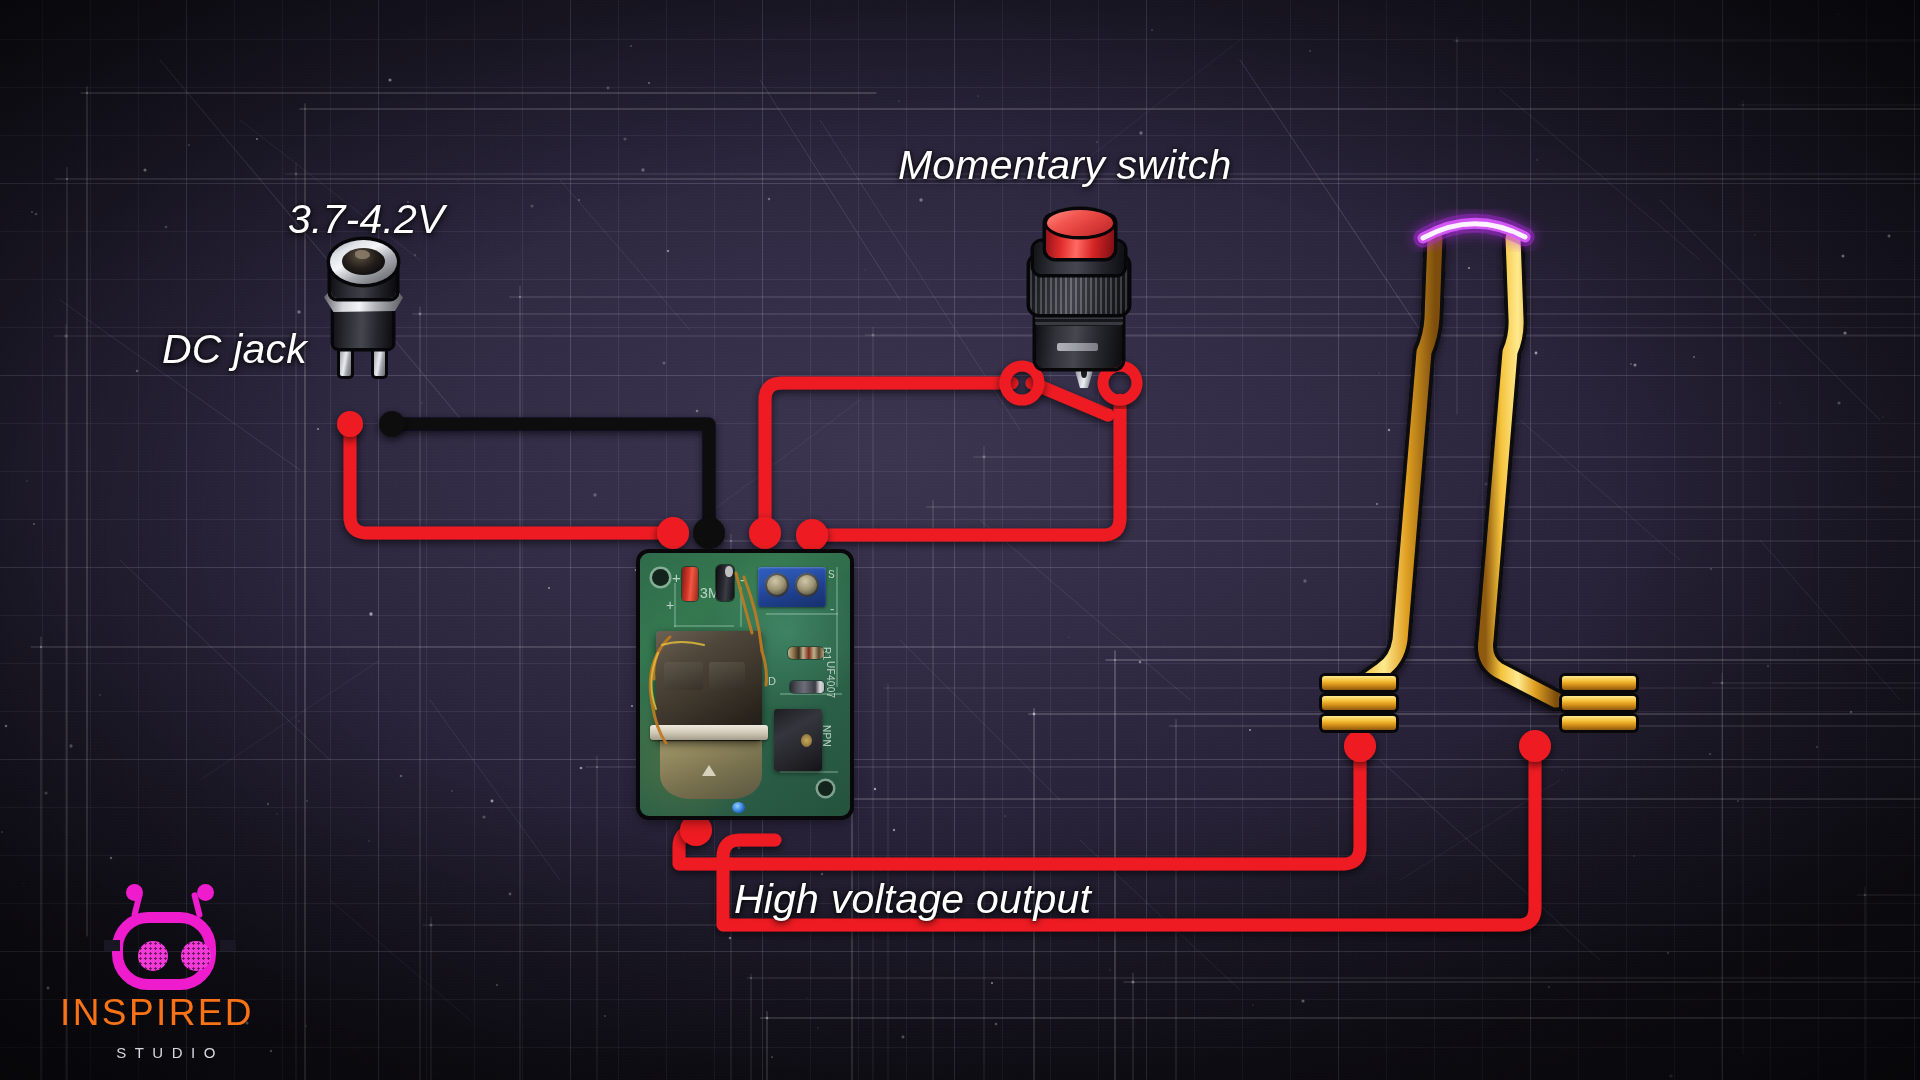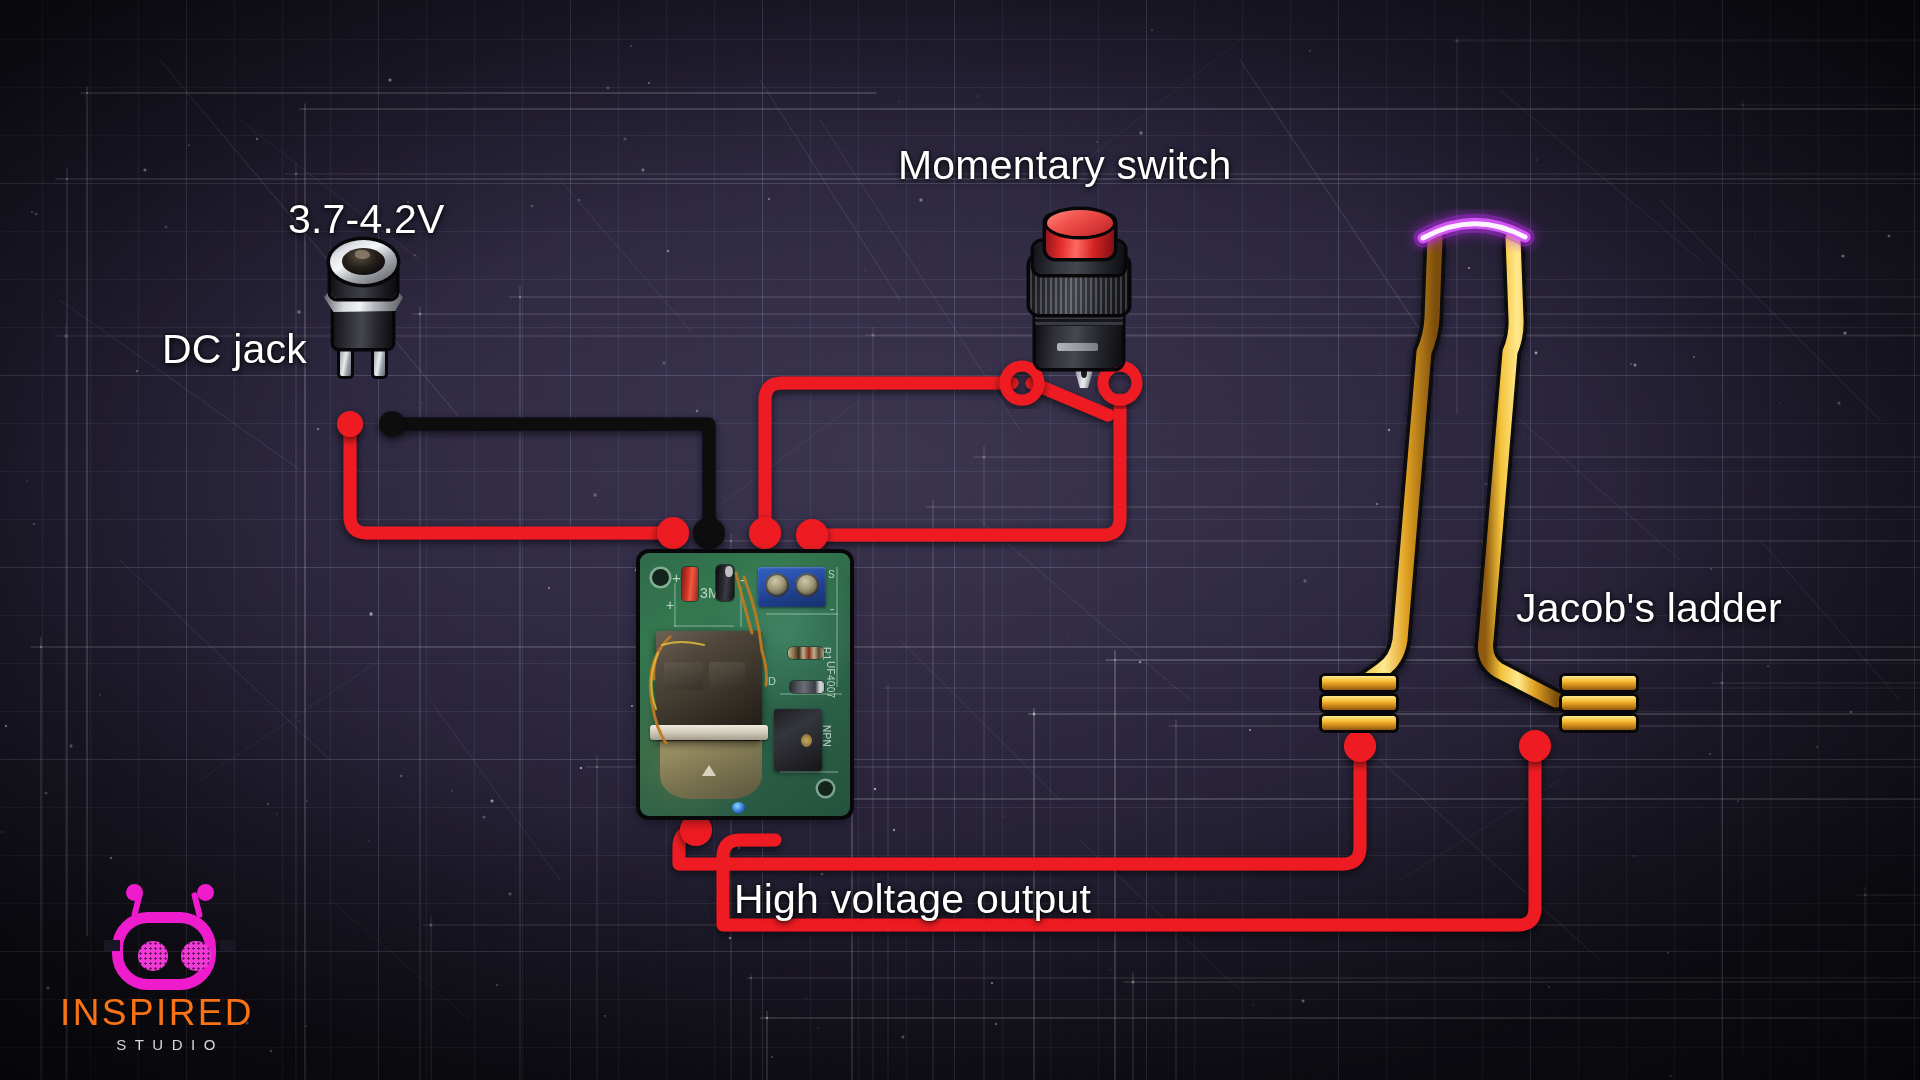--- a/index.html
+++ b/index.html
@@ -50,20 +50,21 @@
   .sparkles  { position:absolute; inset:0; pointer-events:none; }
 
   
   #wires { position:absolute; inset:0; width:1920px; height:1080px; }
 
   
   .lbl {
     position:absolute; color:#ffffff; white-space:pre;
     font-weight:400; letter-spacing:.2px;
     text-shadow:0 2px 7px rgba(0,0,0,.92), 0 0 3px rgba(0,0,0,.8);
+    font-style:italic;
   }
   #lbl-voltage   { left:288px;  top:188px; font-size:41px;margin-top:8px; }
   #lbl-dcjack    { left:162px;  top:326px; font-size:41px; }
   #lbl-switch    { left:898px;  top:142px; font-size:41px; }
   #lbl-jacob     { left:1516px; top:585px; font-size:41px; }
   #lbl-hv        { left:734px;  top:876px; font-size:41px; }
   #lbl-kit       { left:862px;  top:660px; font-size:41px; line-height:1.12; }
 
   
   .photo { position:absolute; }
@@ -283,21 +284,21 @@
     position:absolute; width:17px; height:17px; border-radius:50%; background:#ee1ccd;
   }
   .robot-notch {
     position:absolute; top:56px; width:16px; height:11px; background:#1a1724;
   }
   #logo-inspired {
     position:absolute; left:0; top:108px; width:220px; text-align:left;
     color:#f97316; font-size:37px; letter-spacing:2.4px; font-weight:400;
   }
   #logo-studio {
-    position:absolute; left:0; top:152px; width:220px; text-align:center;
+    position:absolute; left:0; top:160px; width:220px; text-align:center;
     color:#d9d6e0; font-size:15px; letter-spacing:8.5px; font-weight:400;
   }
 </style>
 </head>
 <body>
 
 <div id="stage">
 
   <div class="bg-base"></div>
   <div class="bg-noise"></div>
@@ -673,21 +674,20 @@
     <div class="term-gold" style="left:262px; top:466px;">
       <div class="gold-bar" style="top:0px"></div>
       <div class="gold-bar" style="top:20px"></div>
       <div class="gold-bar" style="top:40px"></div>
     </div>
   </div>
 
   <div class="lbl" id="lbl-voltage">3.7-4.2V</div>
   <div class="lbl" id="lbl-dcjack">DC jack</div>
   <div class="lbl" id="lbl-switch">Momentary switch</div>
-  <div class="lbl" id="lbl-jacob">Jacob's ladder</div>
   <div class="lbl" id="lbl-hv">High voltage output</div>
 
   <div id="logo">
     <div>
       <div class="robot-ant" style="left:74px;  top:8px;  transform:rotate(14deg);"></div>
       <div class="robot-ant" style="left:134px; top:8px;  transform:rotate(-14deg);"></div>
       <div class="robot-ball" style="left:66px;  top:0px;"></div>
       <div class="robot-ball" style="left:137px; top:0px;"></div>
       <div class="robot-head">
         <div class="robot-eye" style="left:15px"></div>

